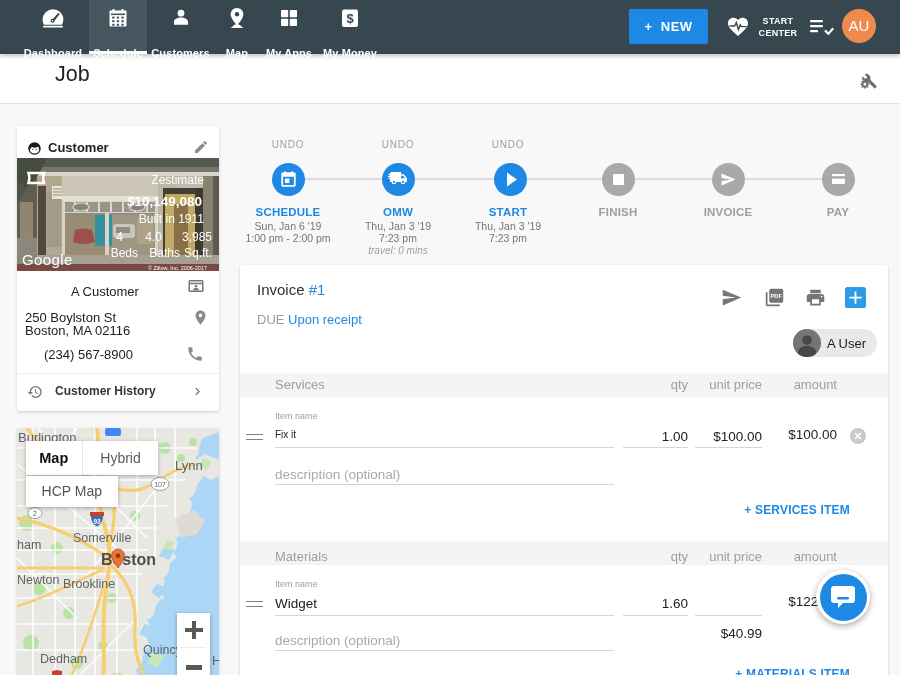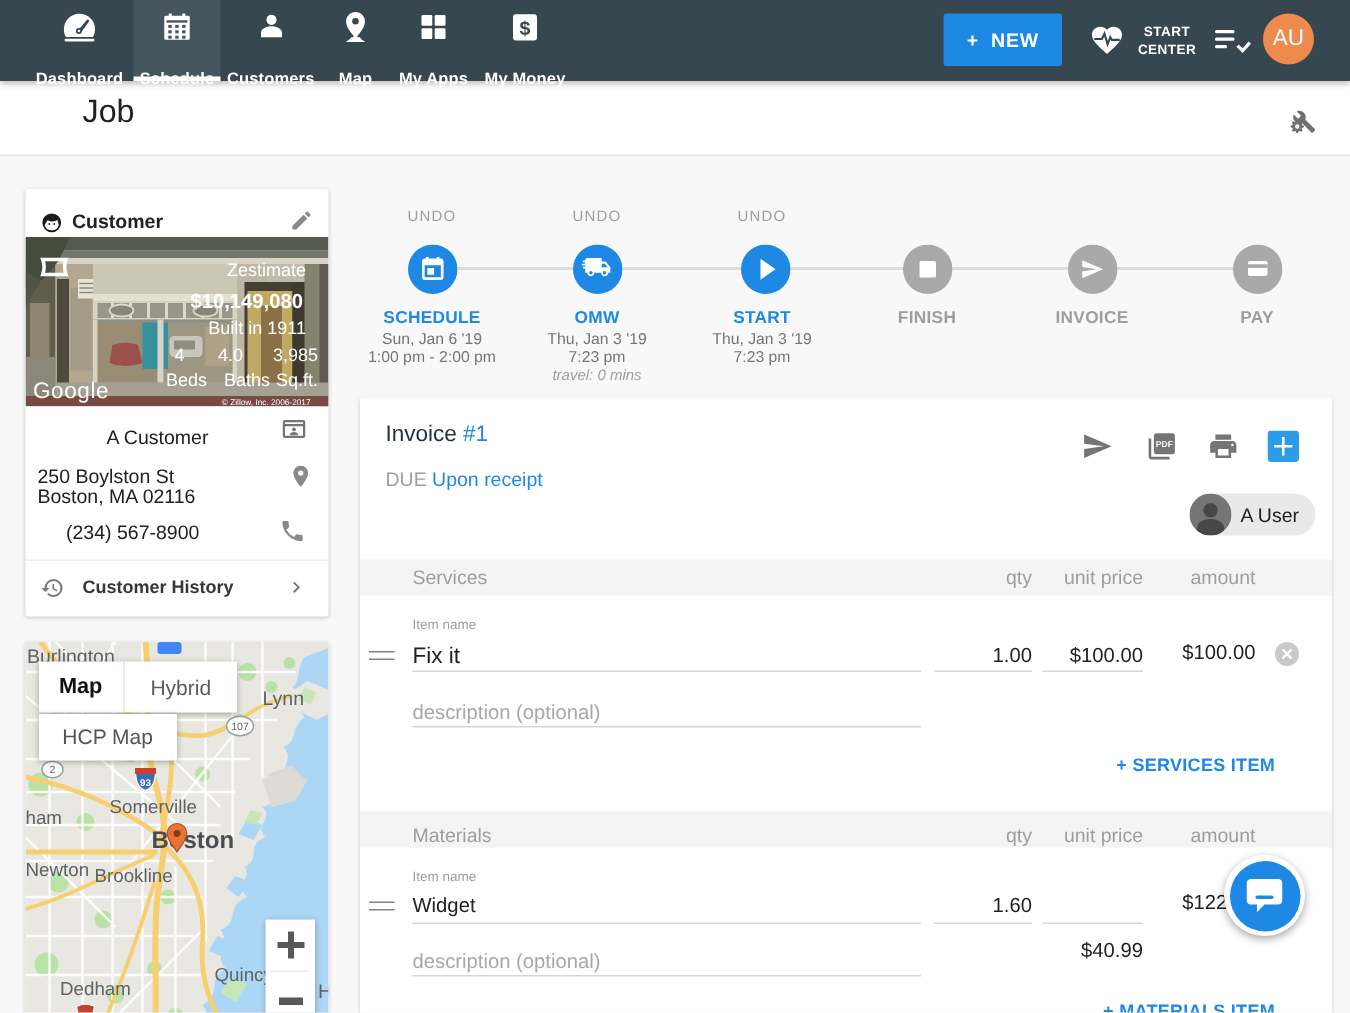--- a/index.html
+++ b/index.html
@@ -408,21 +408,21 @@
   <div class="abs" style="left:35px;top:112px;font-size:13px;color:#9e9e9e;">Services</div>
   <div class="abs" style="left:348px;top:112px;width:100px;text-align:right;font-size:13px;color:#9e9e9e;">qty</div>
   <div class="abs" style="left:422px;top:112px;width:100px;text-align:right;font-size:13px;color:#9e9e9e;">unit price</div>
   <div class="abs" style="left:497px;top:112px;width:100px;text-align:right;font-size:13px;color:#9e9e9e;">amount</div>
 
   <div class="abs" style="left:35px;top:146px;font-size:9px;color:#9e9e9e;">Item name</div>
   <div class="abs" style="left:6px;top:169px;width:17px;">
         <div style="border-top:1.5px solid #828282;margin-bottom:3.5px;"></div>
         <div style="border-top:1.5px solid #828282;"></div>
       </div>
-  <div class="abs" style="left:35px;top:164px;font-size:15px;color:#212121;">Fix it</div>
+  <div class="abs" style="left:35px;top:164px;font-size:10px;color:#212121;">Fix it</div>
   <div class="abs" style="left:35px;top:182px;width:339px;border-top:1px solid #d6d6d6;"></div>
   <div class="abs" style="left:348px;top:164px;width:100px;text-align:right;font-size:13.5px;color:#212121;">1.00</div>
   <div class="abs" style="left:383px;top:182px;width:65px;border-top:1px solid #d6d6d6;"></div>
   <div class="abs" style="left:422px;top:164px;width:100px;text-align:right;font-size:13.5px;color:#212121;">$100.00</div>
   <div class="abs" style="left:455px;top:182px;width:67px;border-top:1px solid #d6d6d6;"></div>
   <div class="abs" style="left:497px;top:162px;width:100px;text-align:right;font-size:13.5px;color:#212121;">$100.00</div>
   <svg class="abs" style="left:610px;top:163px;" width="16" height="16" viewBox="0 0 16 16">
         <circle cx="8" cy="8" r="8" fill="#c9c9c9"></circle>
         <path d="M5 5 L11 11 M11 5 L5 11" stroke="#fff" stroke-width="1.6"></path>
       </svg>

